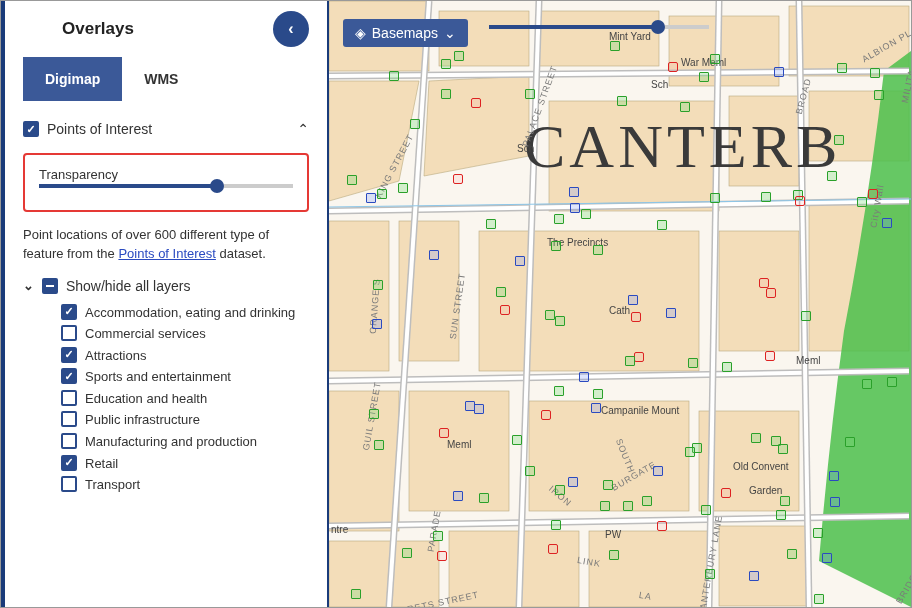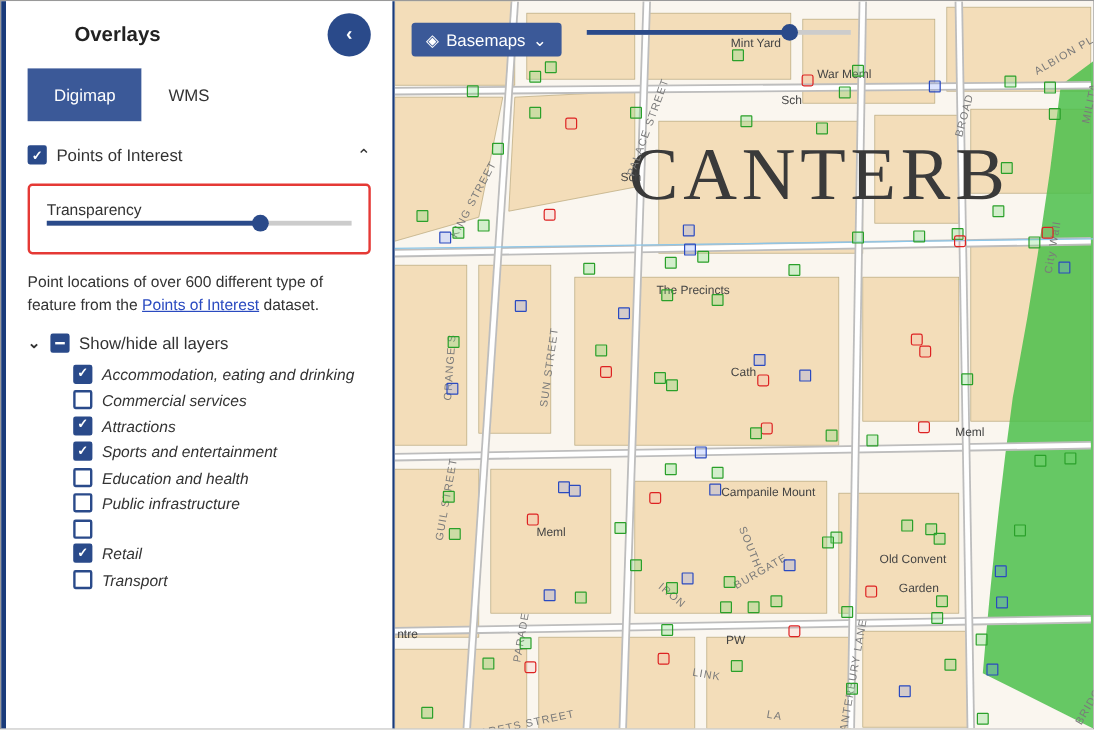--- a/index.html
+++ b/index.html
@@ -3,21 +3,21 @@
   <meta charset="utf-8">
   <style>
     * { box-sizing: border-box; margin: 0; padding: 0; }
     body { font-family: Arial, Helvetica, sans-serif; font-size: 13px; color: #333; width: 912px; height: 608px; overflow: hidden; position: relative; }
     .container { display: flex; width: 100%; height: 100%; border: 1px solid #999; }
     .sidebar { width: 328px; height: 100%; background: #fff; border-right: 2px solid #1a3b7a; display: flex; flex-direction: column; position: relative; border-left: 4px solid #1a3b7a; }
     .sidebar-header { display: flex; align-items: center; justify-content: space-between; padding: 10px 18px 10px 18px; margin-left: 39px; }
     .sidebar-title { font-size: 17px; font-weight: bold; color: #222; }
     .collapse-btn { width: 36px; height: 36px; border-radius: 50%; background: #2a4a8a; color: #fff; display: flex; align-items: center; justify-content: center; cursor: pointer; font-size: 16px; font-weight: bold; }
     .tabs { display: flex; padding: 0 18px; }
-    .tab { padding: 14px 22px; font-size: 14px; cursor: pointer; }
+    .tab { padding: 14px 22px; font-size: 14px; cursor: pointer; font-weight: bold; }
     .tab.active { background: #3b5998; color: #fff; }
     .tab.inactive { background: #fff; color: #333; }
     .section { padding: 12px 18px 0 18px; }
     .poi-header { display: flex; align-items: center; justify-content: space-between; padding: 8px 0 10px 0; }
     .poi-left { display: flex; align-items: center; gap: 8px; }
     .checkbox { width: 16px; height: 16px; border: 2px solid #2a4a8a; border-radius: 2px; display: inline-flex; align-items: center; justify-content: center; cursor: pointer; flex-shrink: 0; }
     .checkbox.checked { background: #2a4a8a; }
     .checkbox.checked::after { content: "✓"; color: #fff; font-size: 11px; font-weight: bold; }
     .checkbox.indeterminate { background: #2a4a8a; }
     .checkbox.indeterminate::after { content: ""; width: 8px; height: 2px; background: #fff; display: block; }
@@ -26,21 +26,21 @@
     .transparency-label { font-size: 13px; color: #333; margin-bottom: 2px; }
     .slider-track { position: relative; height: 4px; background: #ccc; width: 100%; }
     .slider-fill { position: absolute; height: 100%; background: #2a4a8a; left: 0; }
     .slider-thumb { position: absolute; width: 14px; height: 14px; border-radius: 50%; background: #2a4a8a; top: 50%; transform: translate(-50%, -50%); cursor: pointer; }
     .desc { font-size: 13px; color: #333; line-height: 1.45; padding: 6px 0 14px 0; }
     .desc a { color: #2a4ac0; text-decoration: underline; }
     .layers-head { display: flex; align-items: center; gap: 8px; padding-bottom: 8px; }
     .chev-down { font-size: 13px; font-weight: bold; cursor: pointer; user-select: none; }
     .layer-list { padding-left: 38px; }
     .layer-item { display: flex; align-items: flex-start; gap: 8px; padding: 2px 0; font-size: 13px; line-height: 1.35; }
-    .layer-item .label { flex: 1; font-style: italic; }
+    .layer-item .label { flex: 1; }
     .map-area { flex: 1; position: relative; overflow: hidden; background: #faf5ee; }
     .map-svg { position: absolute; inset: 0; width: 100%; height: 100%; }
     .basemaps-btn { position: absolute; top: 18px; left: 14px; background: #3b5998; color: #fff; padding: 6px 12px; border-radius: 3px; display: flex; align-items: center; gap: 6px; cursor: pointer; font-size: 14px; }
     .basemap-slider { position: absolute; top: 24px; left: 160px; width: 220px; height: 4px; background: #ccc; }
     .basemap-slider .fill { position: absolute; left: 0; height: 100%; background: #2a4a8a; }
     .basemap-slider .thumb { position: absolute; width: 14px; height: 14px; border-radius: 50%; background: #2a4a8a; top: 50%; transform: translate(-50%, -50%); cursor: pointer; }
     .city-label { position: absolute; font-family: "Times New Roman", serif; color: #3a3a3a; white-space: nowrap; pointer-events: none; }
     .city-main { font-size: 62px; letter-spacing: 4px; top: 110px; left: 195px; }
     .lbl { position: absolute; font-size: 10px; color: #444; pointer-events: none; white-space: nowrap; }
     .poi-icon { position: absolute; width: 10px; height: 10px; }
@@ -111,20 +111,21 @@
           <div class="layer-item">
             <span class="checkbox"></span>
             <span class="label">Education and health</span>
           </div>
           <div class="layer-item">
             <span class="checkbox"></span>
             <span class="label">Public infrastructure</span>
           </div>
           <div class="layer-item">
             <span class="checkbox"></span>
+            <span class="label">Manufacturing and production</span>
           </div>
           <div class="layer-item">
             <span class="checkbox checked"></span>
             <span class="label">Retail</span>
           </div>
           <div class="layer-item">
             <span class="checkbox"></span>
             <span class="label">Transport</span>
           </div>
         </div>

